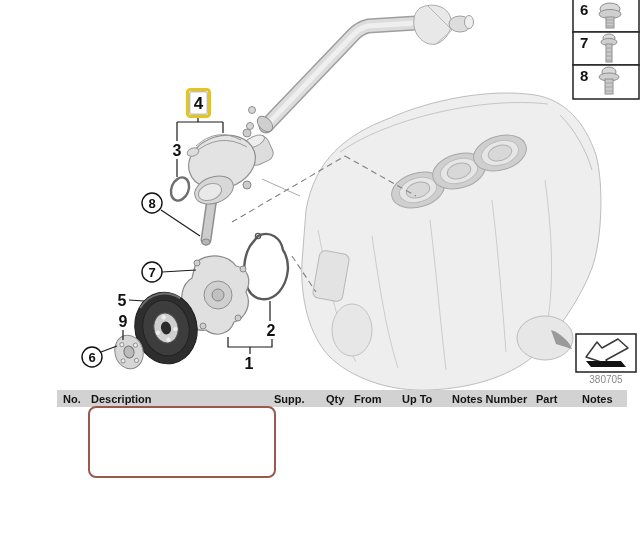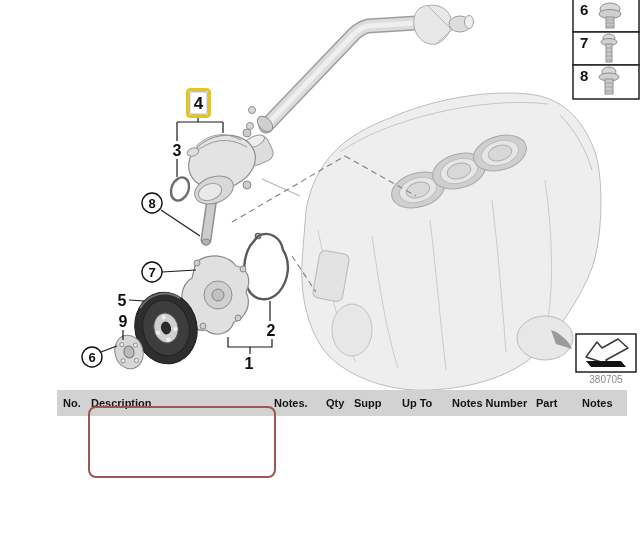--- a/index.html
+++ b/index.html
@@ -7,21 +7,21 @@
          font-family:"Liberation Sans",sans-serif;}
   svg{display:block;}
   svg text{font-family:"Liberation Sans",sans-serif;}
 
   
   table.parts{position:absolute;left:57px;top:390px;width:570px;border-collapse:collapse;
               table-layout:fixed;font-size:11px;color:#3c3c3c;}
   table.parts th{background:#d2d2d2;color:#141414;font-weight:bold;font-size:11px;
                  height:15px;padding:0 2px;text-align:left;white-space:nowrap;}
   table.parts th.h-no{text-align:left;padding-left:6px;}
-  table.parts tr{height:26px;}
+  table.parts tr{height:17px;}
 
   
   .group-box{position:absolute;left:88px;top:406px;width:184px;height:68px;
              border:2px solid #9b584e;border-radius:8px;pointer-events:none;}
 </style>
 </head>
 <body>
 
 <div class="stage">
 
@@ -226,23 +226,23 @@
         <col style="width:48px">
         <col style="width:50px">
       <col style="width:84px">
         <col style="width:46px">
         <col style="width:47px">
     </colgroup>
     <thead>
       <tr>
         <th class="h-no">No.</th>
         <th>Description</th>
-        <th>Notes.</th>
+        <th>Supp.</th>
         <th>Qty</th>
-        <th>Supp</th>
+        <th>From</th>
         <th>Up To</th>
         <th>Notes Number</th>
         <th>Part</th>
         <th>Notes</th>
       </tr>
     </thead>
     <tbody></tbody>
   </table>
 
   <div class="group-box"></div>

